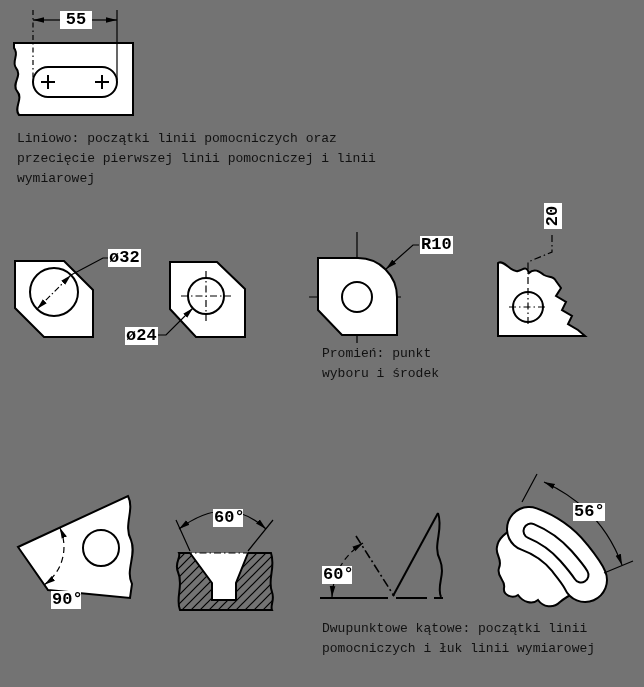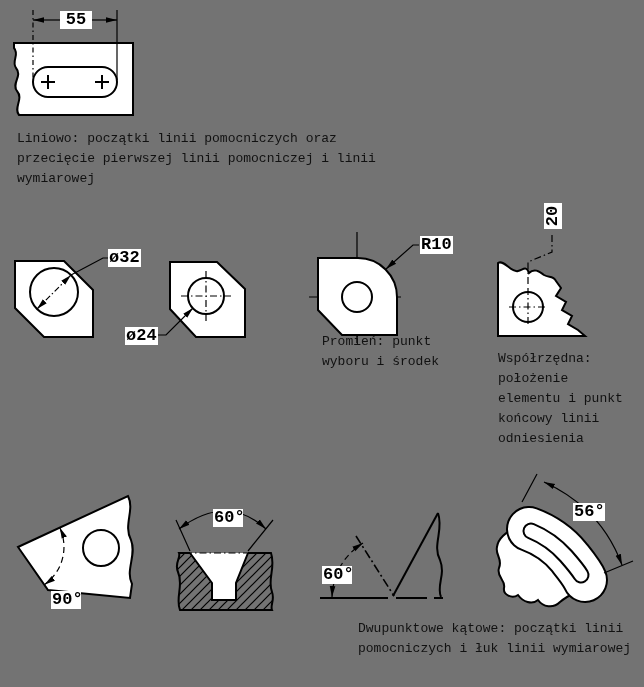--- a/index.html
+++ b/index.html
@@ -111,22 +111,17 @@
   <span class="dim" style="left:420px;top:236px;">R10</span>
   <span class="dim rot" style="left:540px;top:207px;width:24px;">20</span>
   <span class="dim" style="left:51px;top:543px;width:28px;margin-top:48px;">90°</span>
   <span class="dim" style="left:213px;top:509px;width:28px;">60°</span>
   <span class="dim" style="left:322px;top:566px;width:28px;">60°</span>
   <span class="dim" style="left:573px;top:503px;width:30px;">56°</span>
 
   <div class="caption" style="left:17px;top:129px;">Liniowo: początki linii pomocniczych oraz
 przecięcie pierwszej linii pomocniczej i linii
 wymiarowej</div>
-  <div class="caption" style="left:322px;top:332px;">Promień: punkt
+  <div class="caption" style="left:322px;top:344px;">Promień: punkt
 wyboru i środek</div>
-  <div class="caption" style="left:498px;top:349px;">Współrzędna:
-położenie
-elementu i punkt
-końcowy linii
-odniesienia</div>
-  <div class="caption" style="left:322px;top:619px;margin-left:36px;">Dwupunktowe kątowe: początki linii
+  <div class="caption" style="left:322px;top:619px;">Dwupunktowe kątowe: początki linii
 pomocniczych i łuk linii wymiarowej</div>
 </div>
 
 </body></html>

